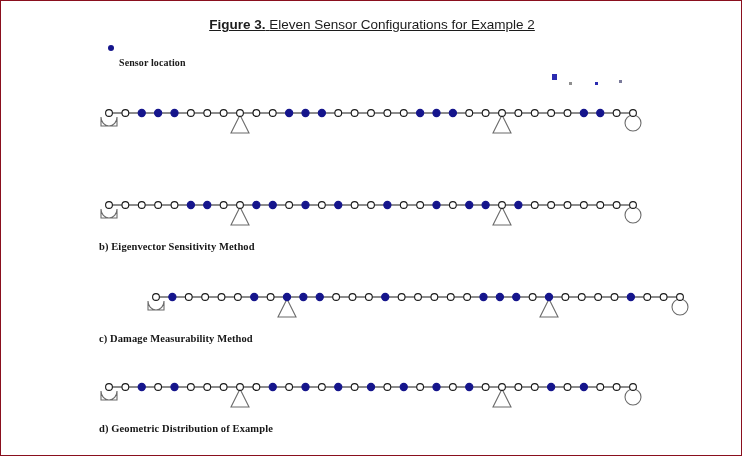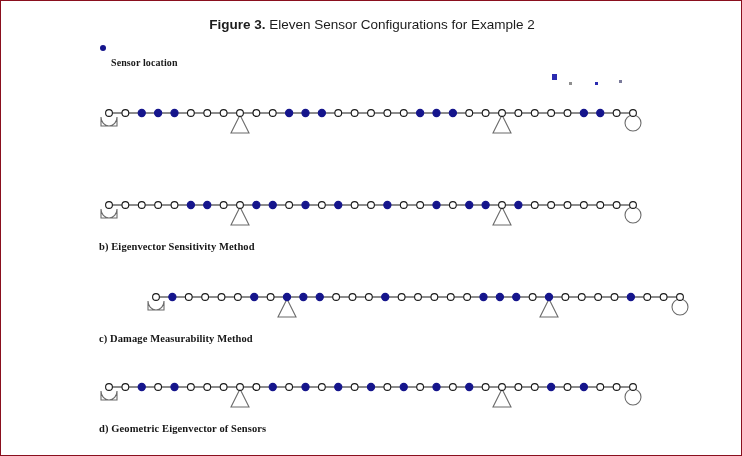--- a/index.html
+++ b/index.html
@@ -23,29 +23,30 @@
   #title {
     position: absolute;
     left: 0;
     top: 16px;
     width: 742px;
     text-align: center;
     font-family: "Liberation Sans", "DejaVu Sans", sans-serif;
     font-size: 13.5px;
     color: #1c1c1c;
     white-space: nowrap;
+    text-decoration: underline;
   }
   #title .fig-label {
     font-weight: bold;
   }
 
   
   #legend {
     position: absolute;
-    left: 96px;
+    left: 104px;
     top: 44px;
     width: 200px;
     height: 32px;
   }
   #legend .legend-dot {
     position: absolute;
     left: 3px;
     top: 0px;
     width: 6px;
     height: 6px;
@@ -285,16 +286,16 @@
           <circle cx="517.375" cy="14" r="3.4" fill="#ffffff" stroke="#1a1a1a" stroke-width="1.1"></circle>
           <circle cx="533.75" cy="14" r="3.4" fill="#ffffff" stroke="#1a1a1a" stroke-width="1.1"></circle>
           <circle cx="550.125" cy="14" r="3.6" fill="#15158c" stroke="#15158c" stroke-width="1.1"></circle>
           <circle cx="566.5" cy="14" r="3.4" fill="#ffffff" stroke="#1a1a1a" stroke-width="1.1"></circle>
           <circle cx="582.875" cy="14" r="3.6" fill="#15158c" stroke="#15158c" stroke-width="1.1"></circle>
           <circle cx="599.25" cy="14" r="3.4" fill="#ffffff" stroke="#1a1a1a" stroke-width="1.1"></circle>
           <circle cx="615.625" cy="14" r="3.4" fill="#ffffff" stroke="#1a1a1a" stroke-width="1.1"></circle>
           <circle cx="632" cy="14" r="3.4" fill="#ffffff" stroke="#1a1a1a" stroke-width="1.1"></circle>
         </svg>
       </div>
-    <div class="beam-caption" style="top:50px;">d) Geometric Eigenvector of Sensors</div>
+    <div class="beam-caption" style="top:50px;">d) Geometric Distribution of Example</div>
   </div>
 
 </div>
 
 </body></html>

